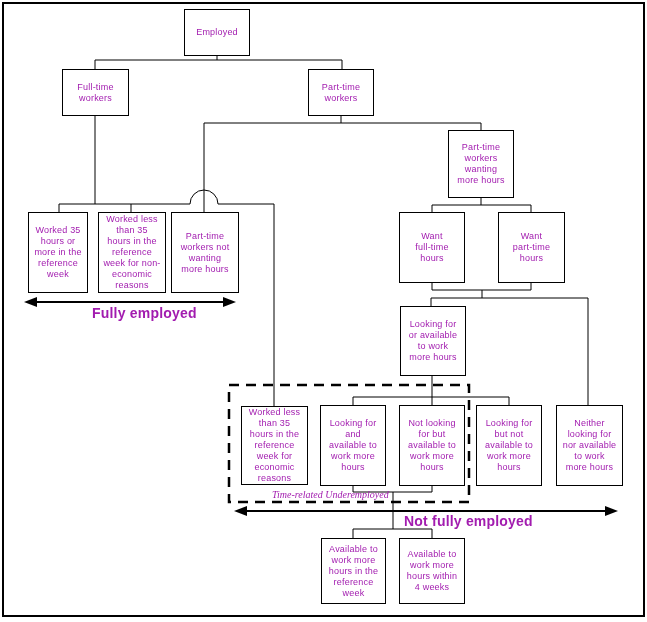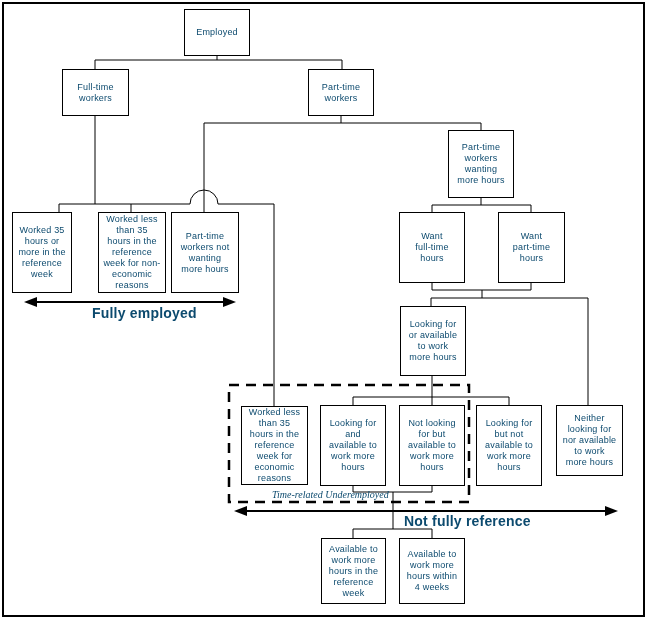--- a/index.html
+++ b/index.html
@@ -1,18 +1,18 @@
 <!DOCTYPE html>
 <html><head>
 <meta charset="utf-8">
 <style>
   html,body { margin:0; padding:0; background:#ffffff; }
   .stage {
     position:relative; width:647px; height:622px; background:#ffffff;
-    font-family:"Liberation Sans", sans-serif; color:#0c4a6e; overflow:hidden;
+    font-family:"Liberation Sans", sans-serif; color:#a21caf; overflow:hidden;
   }
   .outer-border {
     position:absolute; left:2px; top:2px; width:643px; height:615px;
     border:2px solid #000; box-sizing:border-box;
   }
   svg.wires { position:absolute; left:0; top:0; }
   .node {
     position:absolute; box-sizing:border-box; background:#ffffff;
     border:1px solid #000; display:flex; align-items:center; justify-content:center;
     text-align:center; font-size:9px; line-height:11px; letter-spacing:0.2px;
@@ -75,21 +75,21 @@
       <polygon points="618,511 605,506 605,516" fill="#000000"></polygon>
     </g>
   </svg>
 
   <div class="node" style="left:184px; top:9px;  width:66px; height:47px;">Employed</div>
   <div class="node" style="left:62px;  top:69px; width:67px; height:47px;">Full-time
 workers</div>
   <div class="node" style="left:308px; top:69px; width:66px; height:47px;">Part-time
 workers</div>
 
-  <div class="node" style="left:12px;  top:212px; width:60px; height:81px;">Worked 35
+  <div class="node" style="left:28px;  top:212px; width:60px; height:81px;">Worked 35
 hours or
 more in the
 reference
 week</div>
   <div class="node" style="left:98px;  top:212px; width:68px; height:81px;">Worked less
 than 35
 hours in the
 reference
 week for non-
 economic
@@ -130,33 +130,33 @@
   <div class="node" style="left:399px; top:405px; width:66px; height:81px;">Not looking
 for but
 available to
 work more
 hours</div>
   <div class="node" style="left:476px; top:405px; width:66px; height:81px;">Looking for
 but not
 available to
 work more
 hours</div>
-  <div class="node" style="left:556px; top:405px; width:67px; height:71px;">Neither
+  <div class="node" style="left:556px; top:405px; width:67px; height:81px;">Neither
 looking for
 nor available
 to work
 more hours</div>
 
   <div class="node" style="left:321px; top:538px; width:65px; height:66px;">Available to
 work more
 hours in the
 reference
 week</div>
   <div class="node" style="left:399px; top:538px; width:66px; height:66px;">Available to
 work more
 hours within
 4 weeks</div>
 
   <div class="lbl-bold" style="left:92px;  top:305px;">Fully employed</div>
-  <div class="lbl-bold" style="left:404px; top:513px;">Not fully reference</div>
+  <div class="lbl-bold" style="left:404px; top:513px;">Not fully employed</div>
   <div class="lbl-italic" style="left:232px; top:489px;padding-left:40px;">Time-related Underemployed</div>
 
 </div>
 
 </body></html>

